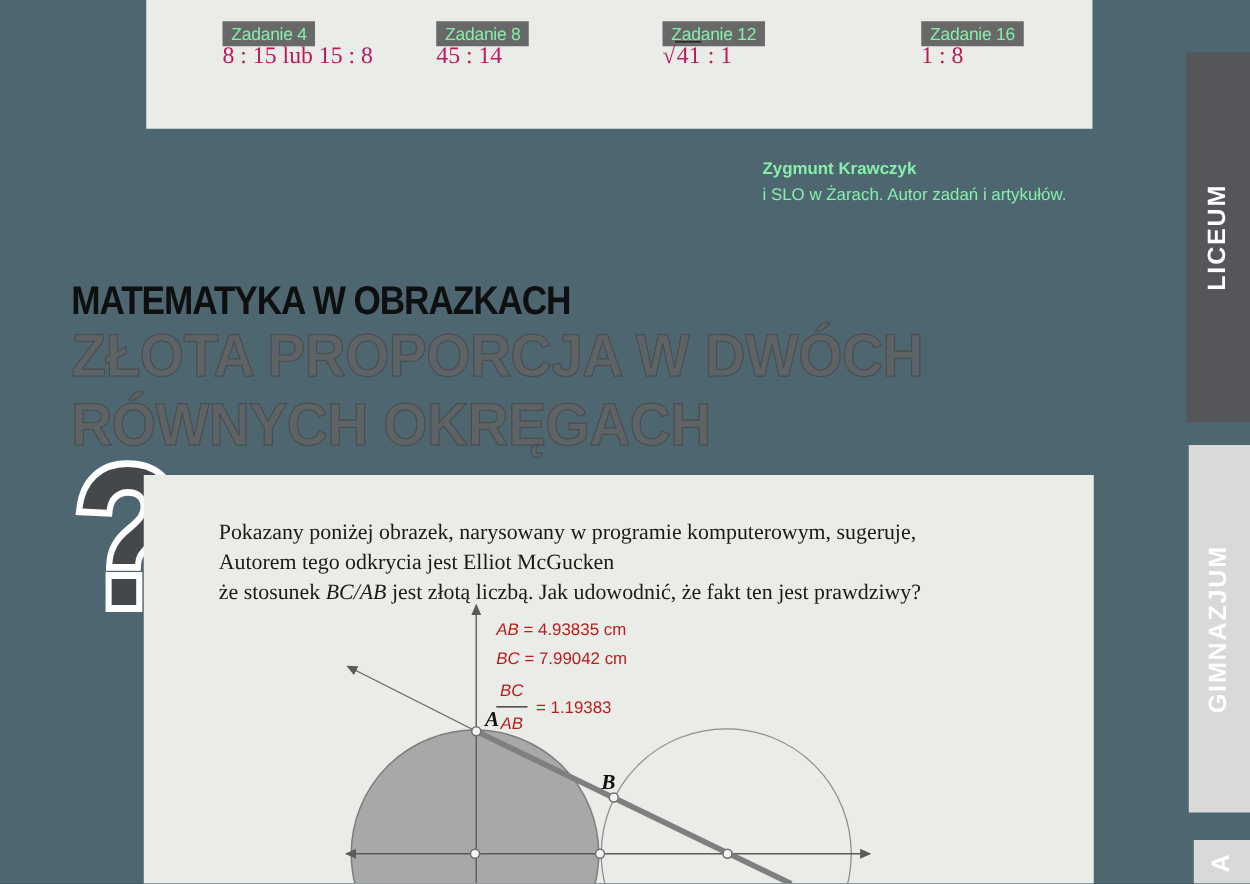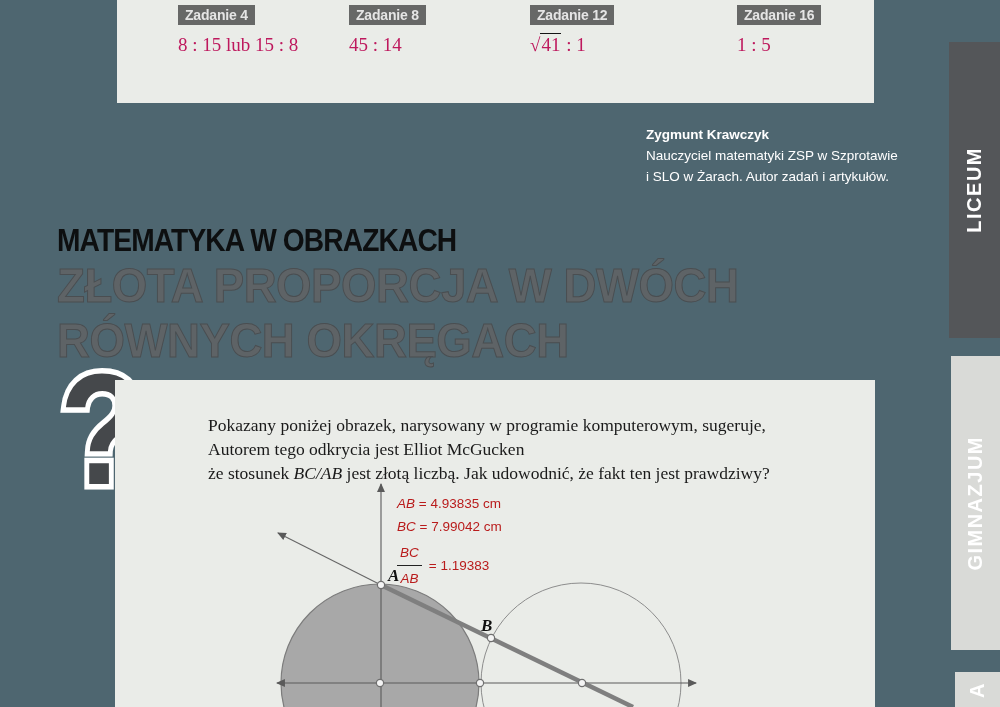--- a/index.html
+++ b/index.html
@@ -2,45 +2,45 @@
 <html><head>
 <meta charset="utf-8">
 <style>
   html,body{margin:0;padding:0;background:#3c4f57;}
   #page{position:relative;width:1000px;height:707px;background:#4e6670;overflow:hidden;
         font-family:"Liberation Sans",sans-serif;}
 
   
   .answers-box{position:absolute;left:117px;top:0;width:757px;height:103px;background:#eaece8;}
   .answer-col{position:absolute;top:5px;}
-  .badge{display:inline-block;background:#676867;color:#e5e5e5;font-weight:bold;
-         font-size:14px;line-height:20px;padding:0 7px;letter-spacing:-0.2px;}
+  .badge{display:inline-block;background:#676867;color:#86efac;font-weight:normal;
+         font-size:14px;line-height:20px;padding:0 7px;letter-spacing:-0.2px;margin-top:12px;}
   .answer-val{position:absolute;left:0;top:29px;white-space:nowrap;
               font-family:"Liberation Serif",serif;font-size:19px;color:#be185d;}
   .rad:not(:empty){border-top:1.5px solid #151515;padding:0 1px;}
 
   
-  .author{position:absolute;left:646px;top:124px;color:#ffffff;font-size:13.5px;line-height:21px;}
+  .author{position:absolute;left:610px;top:124px;color:#86efac;font-size:13.5px;line-height:21px;}
   .author .name{font-weight:bold;}
 
   
   .kicker{position:absolute;left:57px;top:222px;color:#0d0f10;font-weight:bold;font-size:32px;
           letter-spacing:-1px;transform:scaleX(0.88);transform-origin:left top;white-space:nowrap;}
   .big-title{position:absolute;left:57px;top:258px;color:#5e6366;font-weight:bold;font-size:48px;
              line-height:55px;letter-spacing:-0.5px;transform:scaleX(0.95);transform-origin:left top;
              -webkit-text-stroke:1px #4a4e51;white-space:nowrap;}
 
   
   .qmark{position:absolute;left:42px;top:352px;}
 
   
   .content-box{position:absolute;left:115px;top:380px;width:760px;height:327px;background:#eaece8;overflow:hidden;}
   .intro{position:absolute;left:60px;top:15px;width:660px;font-family:"Liberation Serif",serif;
          font-size:17.5px;line-height:24px;color:#1a1a1a;}
-  .intro .line{display:block;margin-left:33px;}
+  .intro .line{display:block;}
   .figure-svg{position:absolute;left:0;top:0;}
   .measure{position:absolute;left:282px;top:112px;font-size:13.5px;color:#b91c1c;line-height:23px;}
   .measure .row{white-space:nowrap;}
   .measure .var{font-style:italic;}
   .frac-row{display:flex;align-items:center;margin-top:3px;}
   .frac{display:inline-block;text-align:center;font-style:italic;margin-right:7px;}
   .frac .num{display:block;border-bottom:1.3px solid #222;padding:0 3px 1px;}
   .frac .den{display:block;padding-top:1px;}
 
   
@@ -63,27 +63,26 @@
     <div class="answer-col" style="left:232px">
       <span class="badge">Zadanie 8</span>
       <span class="answer-val"><span>45 : 14</span><span class="rad"></span><span></span></span>
     </div>
     <div class="answer-col" style="left:413px">
       <span class="badge">Zadanie 12</span>
       <span class="answer-val"><span>√</span><span class="rad">41</span><span> : 1</span></span>
     </div>
     <div class="answer-col" style="left:620px">
       <span class="badge">Zadanie 16</span>
-      <span class="answer-val"><span>1 : 5</span><span class="rad"></span><span></span></span>
+      <span class="answer-val"><span>1 : 8</span><span class="rad"></span><span></span></span>
     </div>
   </div>
 
   <div class="author">
     <div class="name">Zygmunt Krawczyk</div>
-    <div>Nauczyciel matematyki ZSP w Szprotawie</div>
     <div>i SLO w Żarach. Autor zadań i artykułów.</div>
   </div>
 
   <div class="kicker">MATEMATYKA W OBRAZKACH</div>
   <div class="big-title">
     <div>ZŁOTA PROPORCJA W DWÓCH</div>
     <div>RÓWNYCH OKRĘGACH</div>
   </div>
 
   <svg class="qmark" width="120" height="165">

